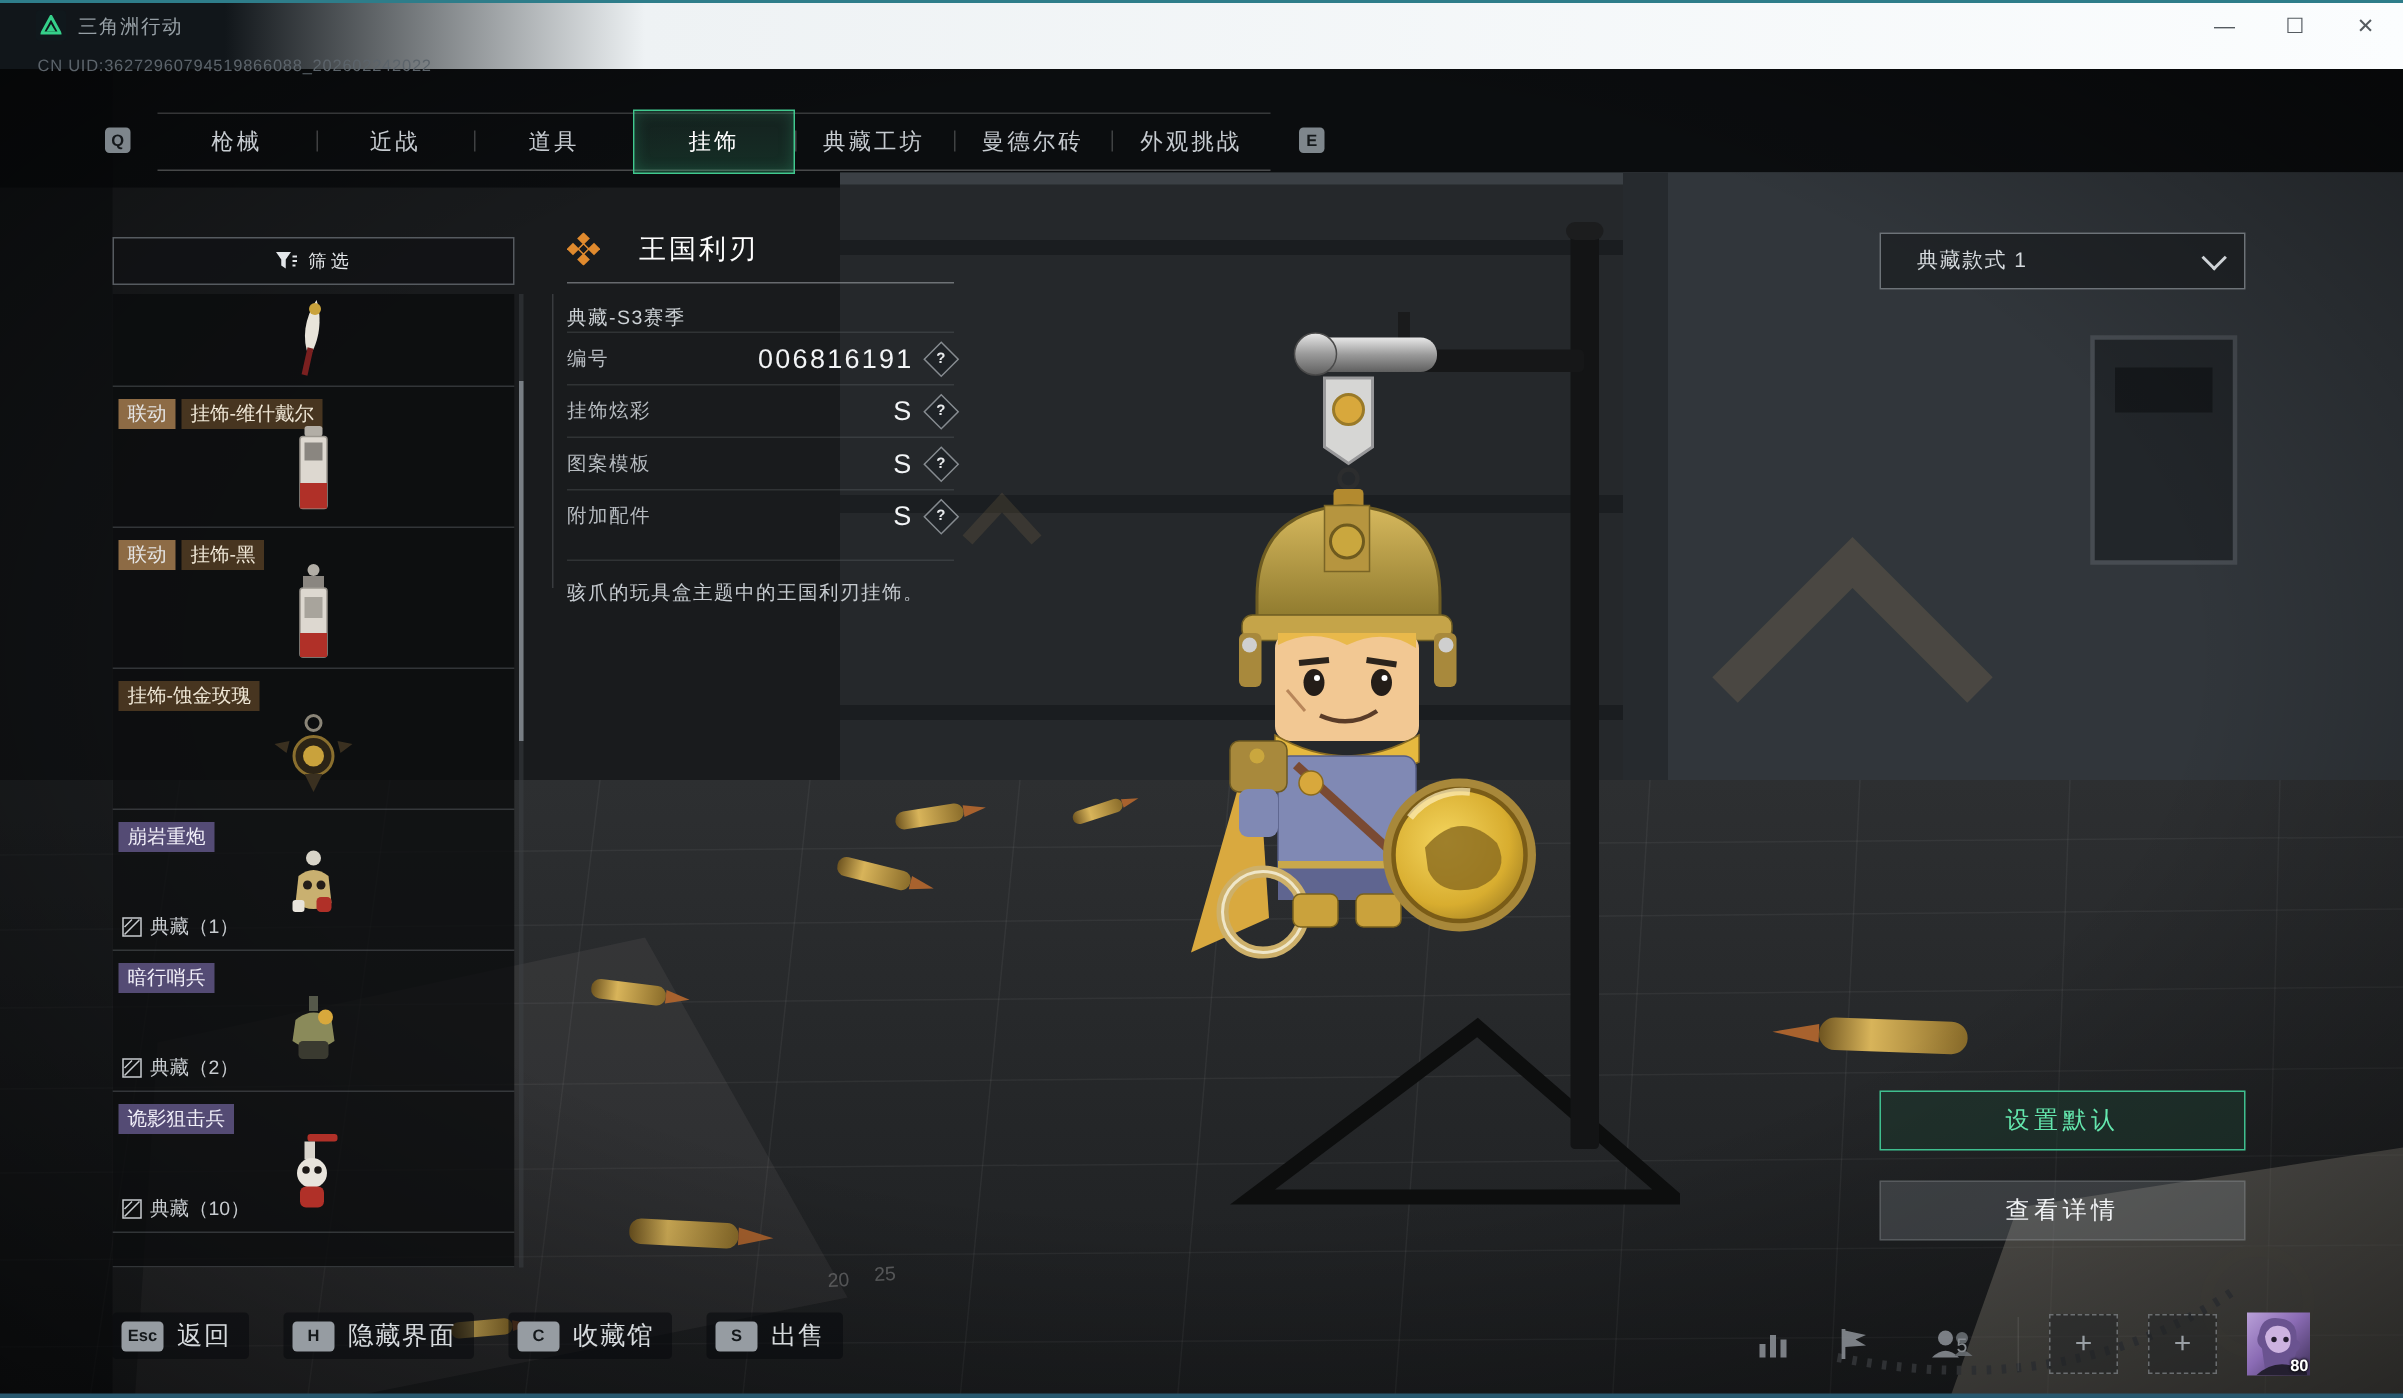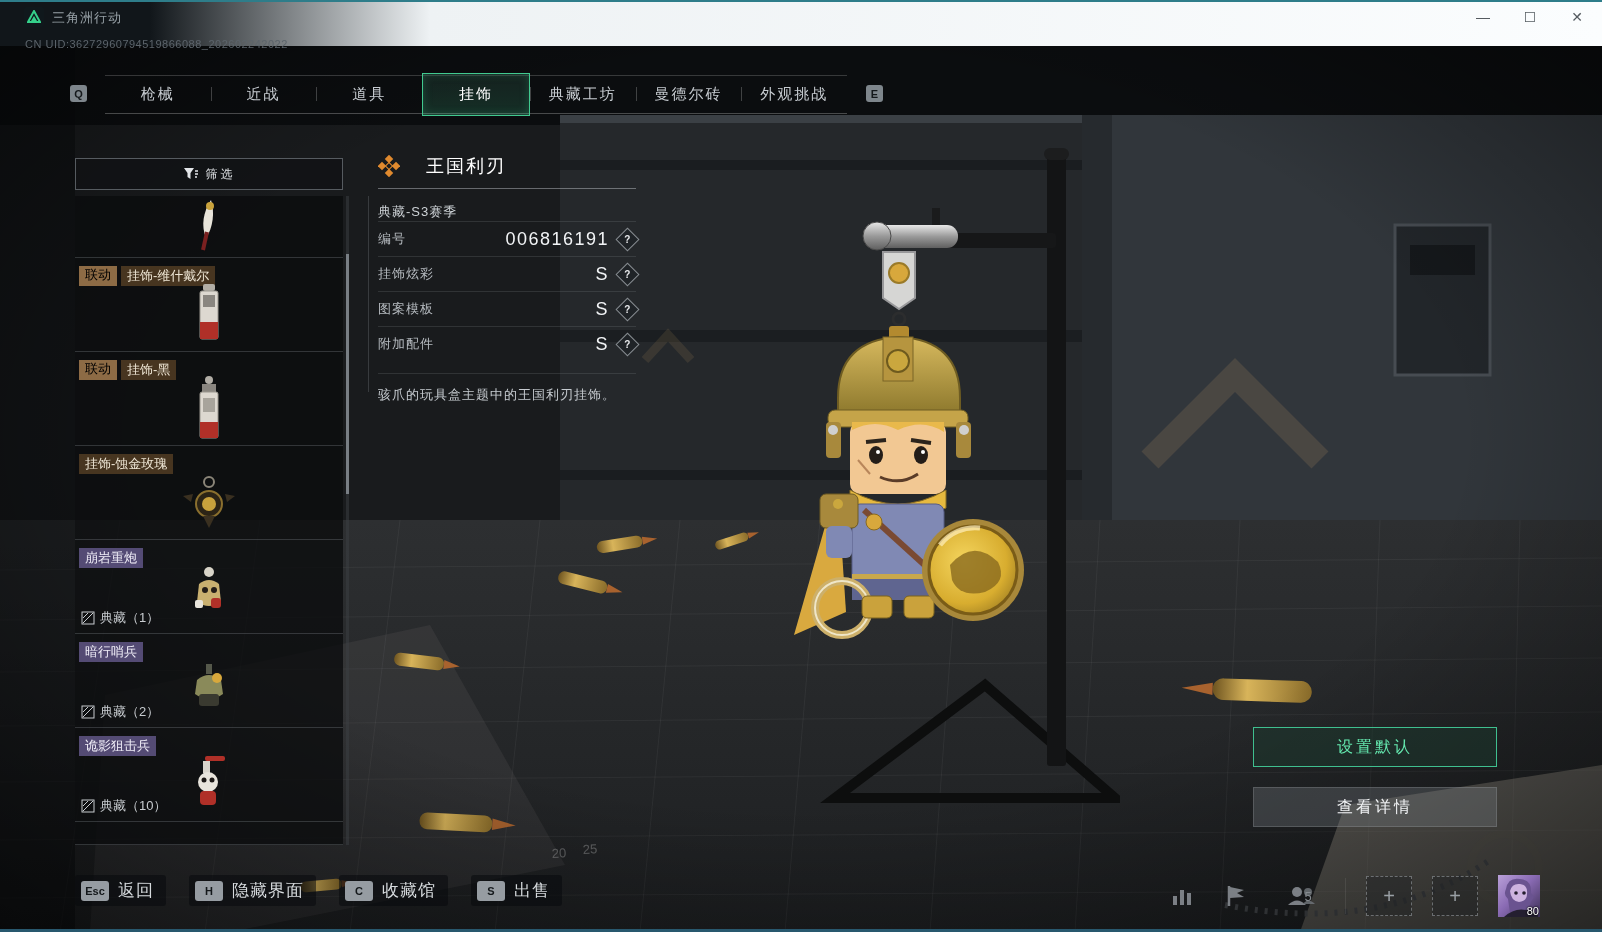--- a/index.html
+++ b/index.html
@@ -35,21 +35,21 @@
   .keycap{width:17px;height:17px;border-radius:3px;background:#7e868c;color:#14181b;
     display:flex;align-items:center;justify-content:center;font-size:11px;font-weight:bold;}
   
   #filter-btn{position:absolute;left:75px;top:158px;width:268px;height:32px;box-sizing:border-box;
     border:1px solid #565b60;background:rgba(16,18,20,.75);display:flex;align-items:center;
     justify-content:center;gap:8px;color:#e3e6e9;font-size:12px;letter-spacing:3px;cursor:pointer;}
   #itemlist{position:absolute;left:75px;top:196px;width:268px;height:649px;overflow:hidden;}
   .cell{position:relative;width:100%;background:rgba(10,11,13,.78);
     border-bottom:1px solid rgba(120,126,132,.35);box-sizing:border-box;cursor:pointer;}
   .labels{position:absolute;left:4px;top:8px;display:flex;gap:4px;font-size:13px;line-height:20px;}
-  .badge{background:#8d6b45;color:#000000;padding:0 6px;font-family:Liberation Mono, monospace;}
+  .badge{background:#8d6b45;color:#e5e5e5;padding:0 6px;}
   .iname{padding:0 6px;color:#efe7d6;}
   .iname.brown{background:rgba(78,58,34,.9);}
   .iname.purple{background:rgba(92,82,128,.9);color:#f0eef8;}
   .charm{position:absolute;left:50%;transform:translateX(-50%);}
   .collect{position:absolute;left:6px;bottom:6px;display:flex;align-items:center;gap:5px;
     color:#c8ccd0;font-size:13px;}
   #scrollbar{position:absolute;left:346px;top:196px;width:3px;height:649px;background:rgba(60,64,68,.5);}
   #scrollthumb{position:absolute;left:0;top:58px;width:3px;height:240px;background:#787e84;cursor:grab;}
 
   
@@ -86,21 +86,21 @@
     padding:4px 12px 4px 6px;cursor:pointer;}
   .sc .keycap{width:auto;min-width:20px;height:20px;padding:0 4px;font-size:11px;background:#969ca2;}
   .sc span.lbl{color:#d6dadd;font-size:17px;letter-spacing:1px;}
   #footicons{position:absolute;left:1165px;top:870px;height:52px;display:flex;align-items:center;gap:20px;}
   .ficon{width:34px;height:34px;display:flex;align-items:center;justify-content:center;cursor:pointer;opacity:.85;}
   .fsep{width:1px;height:36px;background:rgba(255,255,255,.08);}
   .plusbox{width:44px;height:38px;border:1px dashed rgba(160,165,170,.55);display:flex;align-items:center;
     justify-content:center;color:#9aa0a5;font-size:20px;background:rgba(30,33,36,.45);cursor:pointer;}
   #avatar{position:relative;width:42px;height:42px;cursor:pointer;
     background:linear-gradient(135deg,#b9a0d8 0%,#8a6bb4 45%,#3c2f55 100%);overflow:hidden;}
-  #avatar-level{position:absolute;right:1px;bottom:0;color:#fff;font-size:11px;font-weight:normal;
+  #avatar-level{position:absolute;right:1px;bottom:0;color:#fff;font-size:11px;font-weight:bold;
     text-shadow:0 0 2px #000,0 0 2px #000;}
   #people-count{color:#9aa0a5;font-size:13px;margin-left:-12px;}
   #bottomline{position:absolute;left:0;bottom:0;width:1602px;height:3px;background:#28586e;}
 </style>
 </head>
 <body>
 
 <div id="app">
 
   <svg id="scene" width="1602" height="902" viewBox="0 0 1602 902">
@@ -469,20 +469,24 @@
     <div class="drow">
       <span class="dlabel">附加配件</span>
       <span class="dval">S</span>
       <div class="qmark">
           <span>?</span>
         </div>
     </div>
     <div id="desc">骇爪的玩具盒主题中的王国利刃挂饰。</div>
   </div>
 
+  <div id="style-dd">
+    <span>典藏款式 1</span>
+    <div id="dd-chevron"></div>
+  </div>
   <div class="bigbtn" id="btn-default">设置默认</div>
   <div class="bigbtn" id="btn-details">查看详情</div>
 
   <div id="shortcuts">
     <div class="sc">
       <span class="keycap">Esc</span>
       <span class="lbl">返回</span>
     </div>
     <div class="sc">
       <span class="keycap">H</span>

